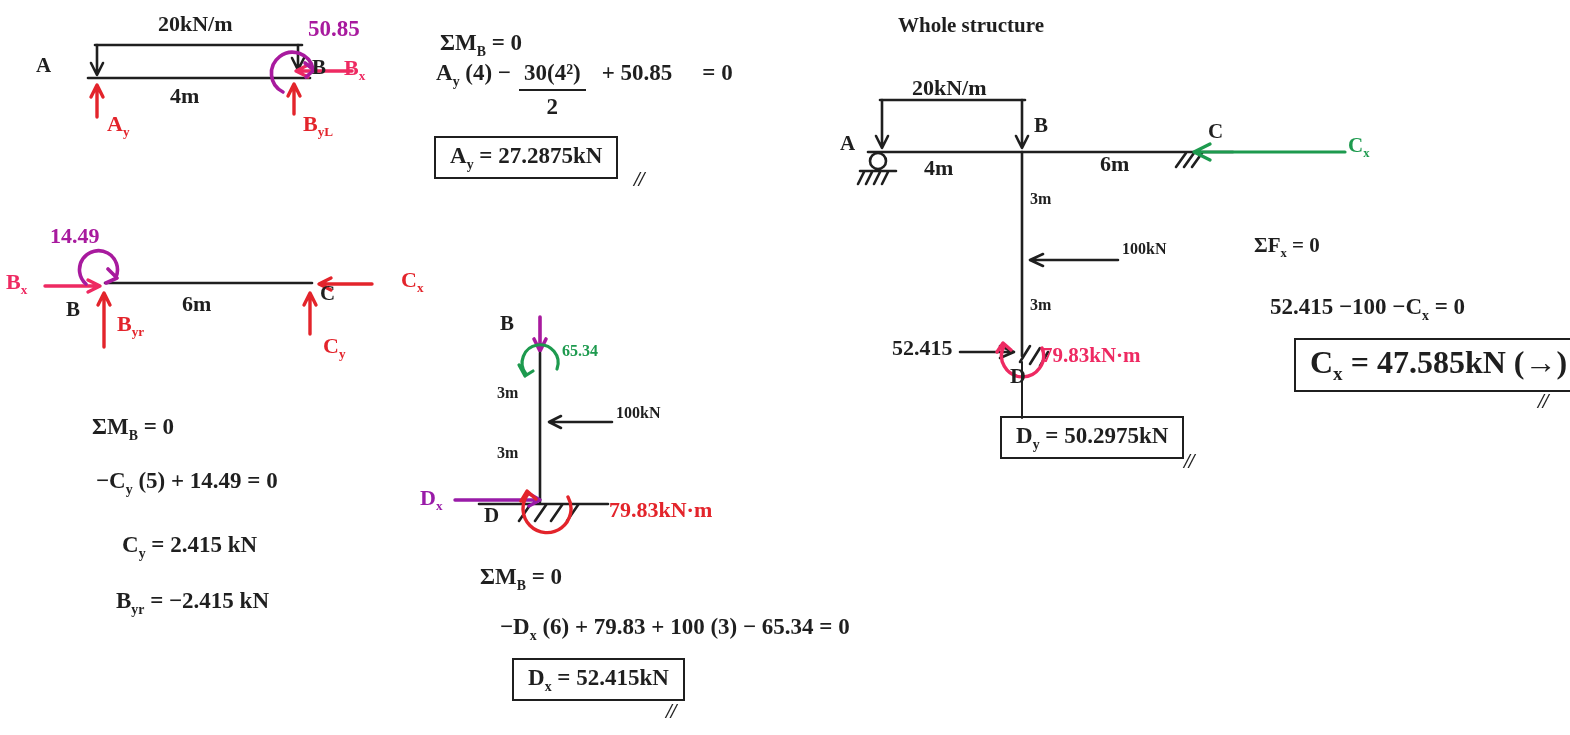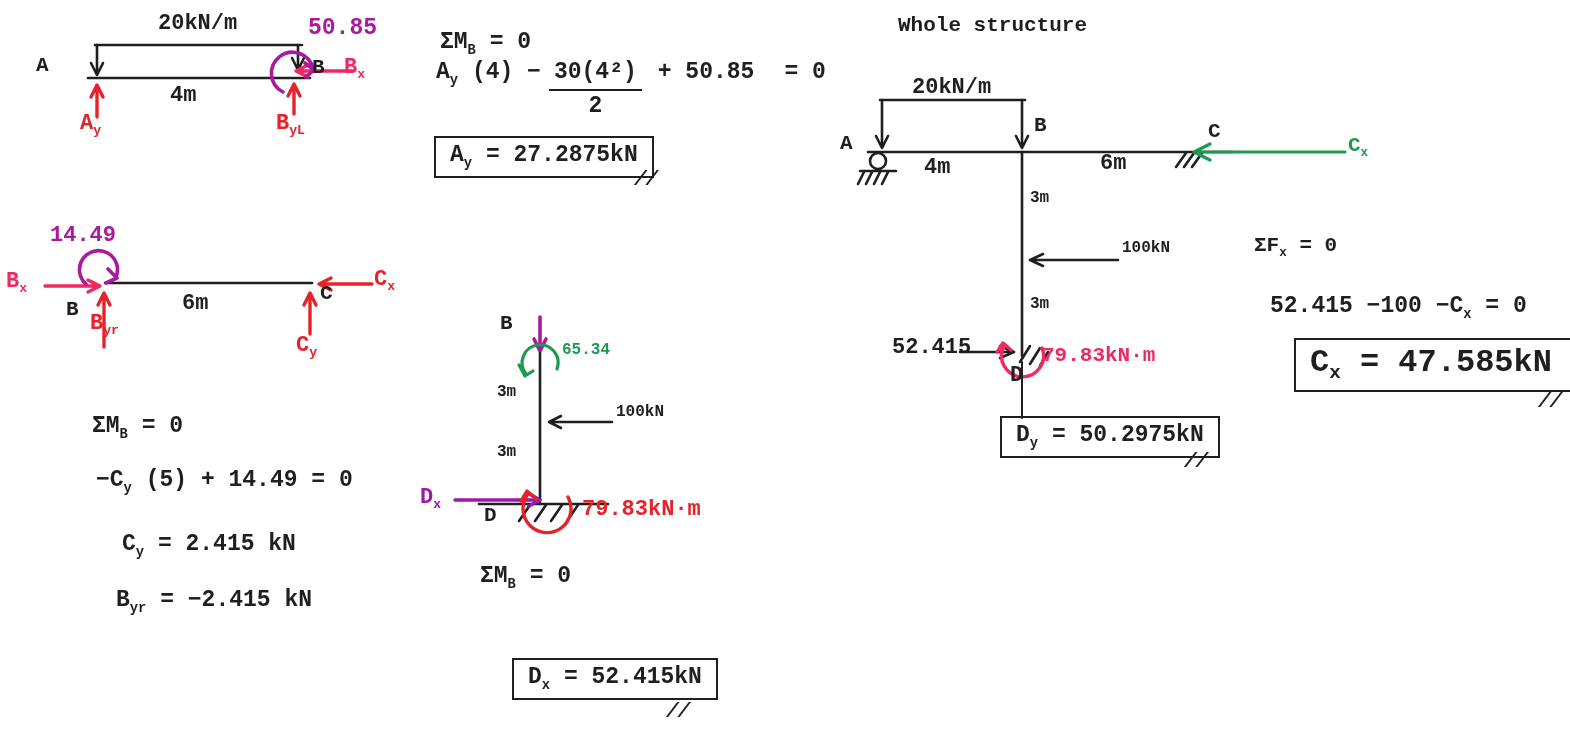--- a/index.html
+++ b/index.html
@@ -1,29 +1,29 @@
 <!DOCTYPE html>
 <html style="--ink: #1f1f1f; --red: #e3242b; --pink: #ee2a62; --magenta: #a81a9e; --purple: #991ba8; --green: #1d9a4e;"><head>
 <meta charset="utf-8">
 <style>
   html,body{margin:0;padding:0;background:#fff;}
   .canvas{position:relative;width:1570px;height:735px;background:#fff;overflow:hidden;
-          font-family:Liberation Mono, monospace;color:var(--ink);}
+          font-family:Liberation Serif, serif;color:var(--ink);}
   svg.strokes{position:absolute;left:0;top:0;}
   svg.strokes path, svg.strokes circle{fill:none;stroke-linecap:round;stroke-linejoin:round;}
   .sk {stroke:var(--ink);stroke-width:2.6;}
   .skthin{stroke:var(--ink);stroke-width:2;}
   .skr{stroke:var(--red);stroke-width:3.4;}
   .skp{stroke:var(--pink);stroke-width:3.4;}
   .skm{stroke:var(--magenta);stroke-width:3.6;}
   .sku{stroke:var(--purple);stroke-width:3.4;}
   .skg{stroke:var(--green);stroke-width:3.2;}
   .lbl{position:absolute;white-space:nowrap;font-size:22px;line-height:1.12;font-weight:600;}
   .n20{font-size:16px;} .n21{font-size:21px;} .n23{font-size:23px;} .n24{font-size:21px;}
-  .red{color:var(--red);} .pink{color:var(--pink);} .mag{color:var(--magenta);}
+  .red{color:var(--red);margin-left:27px;} .pink{color:var(--pink);} .mag{color:var(--magenta);}
   .pur{color:var(--purple);} .grn{color:var(--green);}
   sub{font-size:0.6em;}
   .box{border:2.5px solid var(--ink);padding:5px 14px;font-size:23px;}
   .tick{font-size:21px;font-style:italic;font-weight:bold;letter-spacing:-1px;}
   .eqrow{display:flex;align-items:flex-start;}
   .frac{display:inline-flex;flex-direction:column;align-items:center;margin:0 8px;text-align:center;}
   .frac .num{border-bottom:2.5px solid var(--ink);padding:0 5px 3px;}
   .frac .den{padding-top:3px;}
 </style>
 </head>
@@ -121,20 +121,21 @@
   <div class="lbl n24" style="left:500px;top:312px">B</div>
   <div class="lbl n20 grn" style="left:562px;top:342px">65.34</div>
   <div class="lbl n20" style="left:497px;top:384px">3m</div>
   <div class="lbl n20" style="left:616px;top:404px">100kN</div>
   <div class="lbl n20" style="left:497px;top:444px">3m</div>
   <div class="lbl pur" style="left:420px;top:486px"><span>D</span><sub>x</sub></div>
   <div class="lbl n24" style="left:484px;top:504px">D</div>
   <div class="lbl red" style="left:582px;top:498px">79.83kN·m</div>
 
   <div class="lbl n23" style="left:480px;top:564px"><span>ΣM</span><sub>B</sub><span> = 0</span></div>
+  <div class="lbl n23" style="left:500px;top:614px"><span>−D</span><sub>x</sub><span> (6)  + 79.83 + 100 (3)  − 65.34 = 0</span></div>
   <div class="lbl box" style="left:512px;top:658px"><span>D</span><sub>x</sub><span> =  52.415kN</span></div>
   <div class="lbl tick" style="left:666px;top:700px">//</div>
 
   <div class="lbl n24" style="left:898px;top:14px">Whole structure</div>
   <div class="lbl" style="left:912px;top:76px">20kN/m</div>
   <div class="lbl n24" style="left:840px;top:132px">A</div>
   <div class="lbl" style="left:924px;top:156px">4m</div>
   <div class="lbl n24" style="left:1034px;top:114px">B</div>
   <div class="lbl" style="left:1100px;top:152px">6m</div>
   <div class="lbl n24" style="left:1208px;top:120px">C</div>

